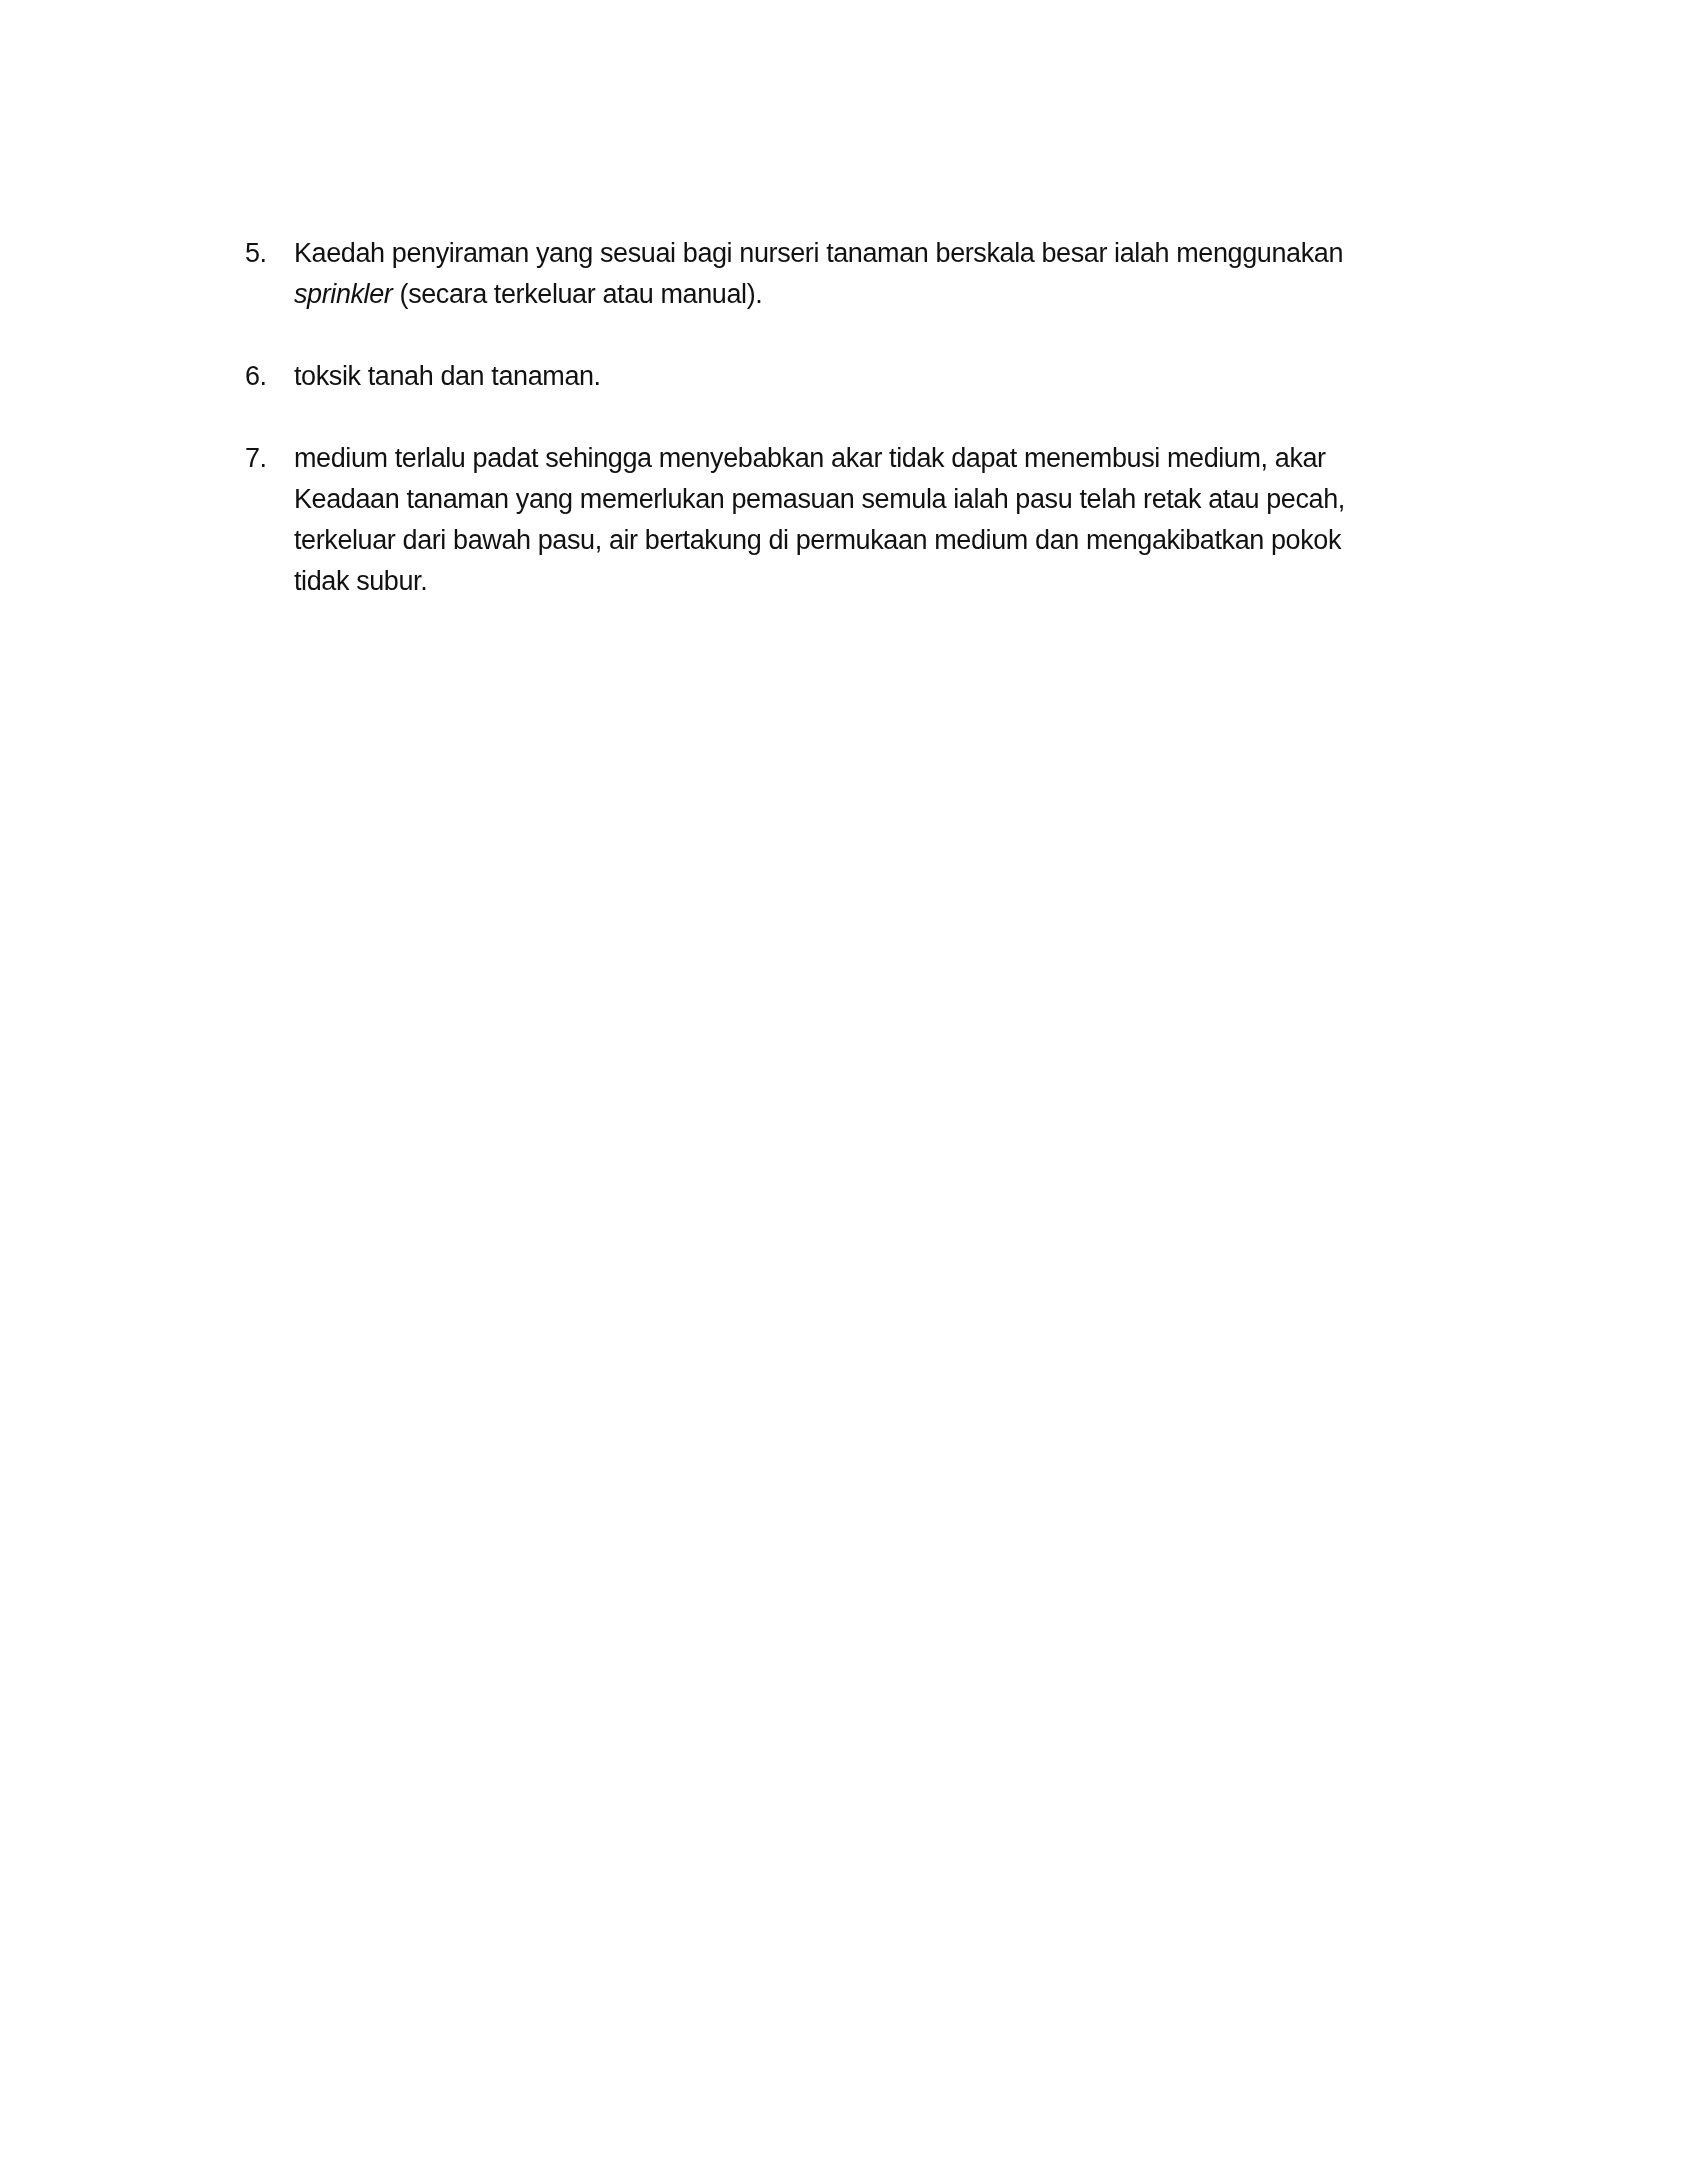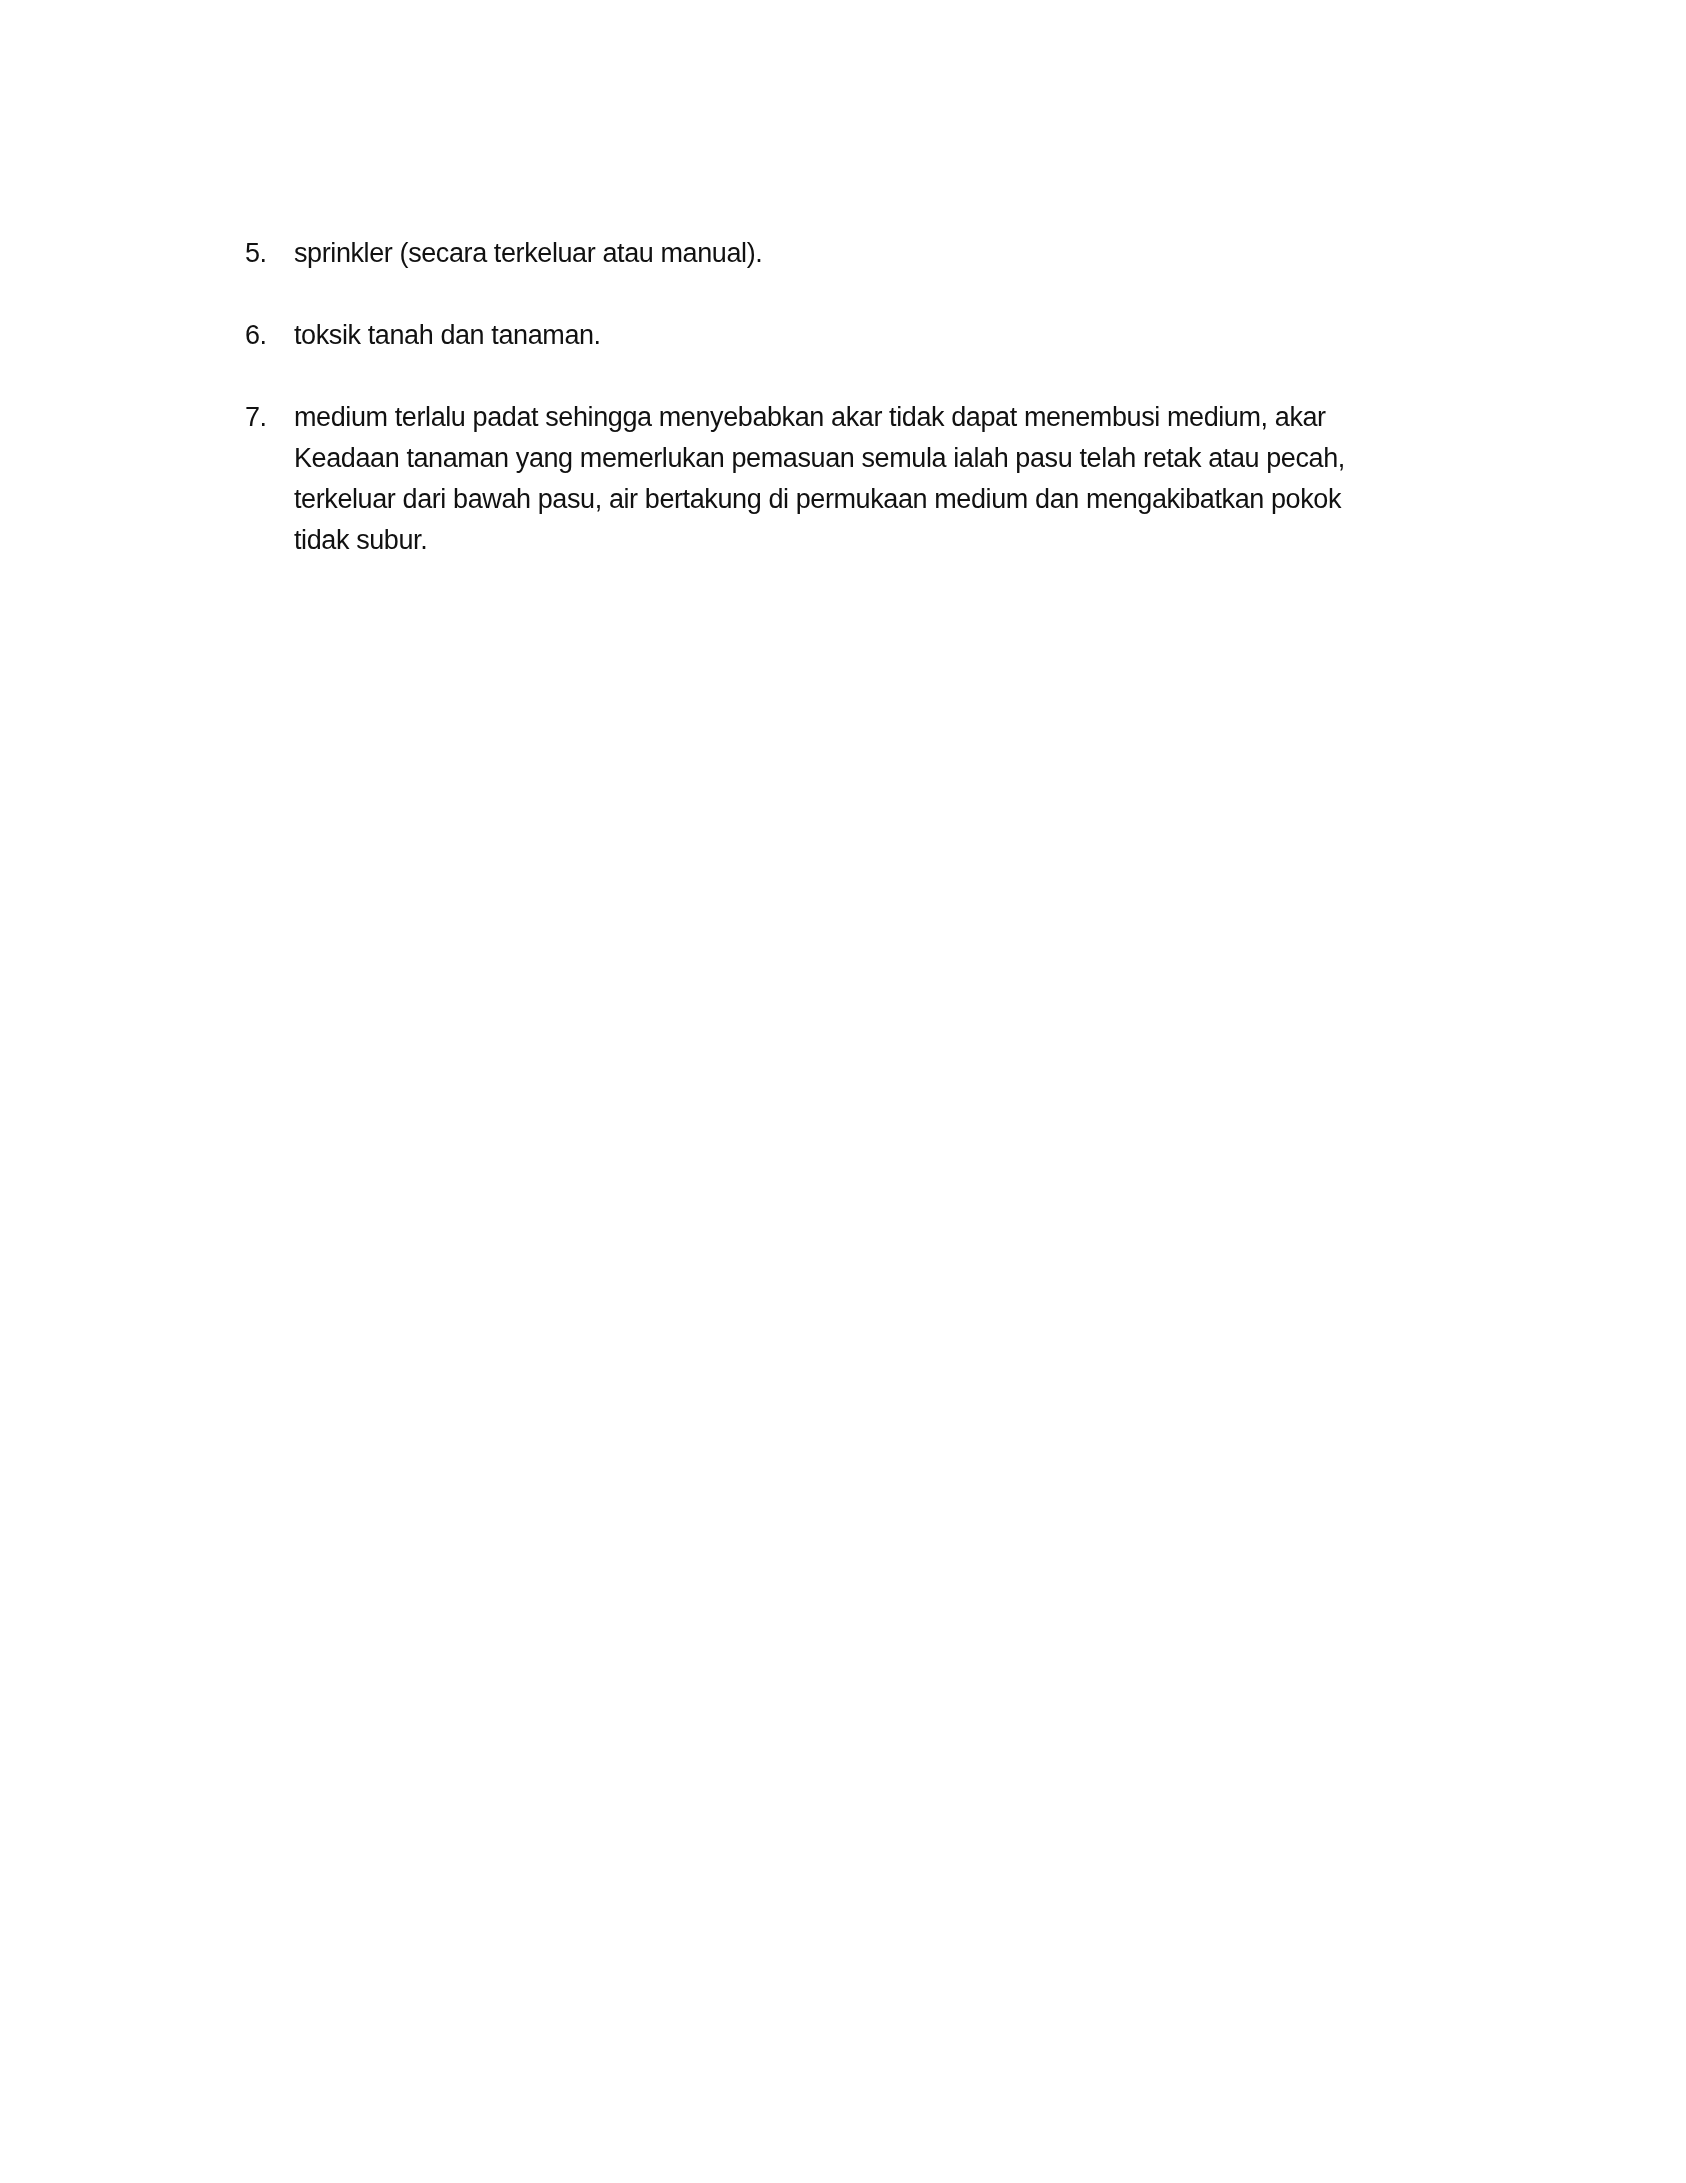--- a/index.html
+++ b/index.html
@@ -10,31 +10,32 @@
     .list {
       position: absolute; left: 245px; top: 233px; width: 1210px;
       font-family: "Liberation Sans", sans-serif;
       font-size: 27px; line-height: 41px; color: #111111;
       letter-spacing: -0.4px;
     }
     .item { display: flex; margin-bottom: 41px; }
     .num { width: 49px; flex: 0 0 49px; }
     .text { flex: 1 1 auto; }
     .line { display: block; white-space: nowrap; }
-    .italic { }
+    .italic { font-style: italic; }
   </style>
 </head>
 <body>
 
 <div class="page">
   <div class="list">
 
     <div class="item">
       <span class="num">5.</span>
       <div class="text">
+        <span class="line">Kaedah penyiraman yang sesuai bagi nurseri tanaman berskala besar ialah menggunakan</span>
         <span class="line"><span class="italic">sprinkler</span><span> (secara terkeluar atau manual).</span></span>
       </div>
     </div>
 
     <div class="item">
       <span class="num">6.</span>
       <div class="text">
         <span class="line">toksik tanah dan tanaman.</span>
       </div>
     </div>

